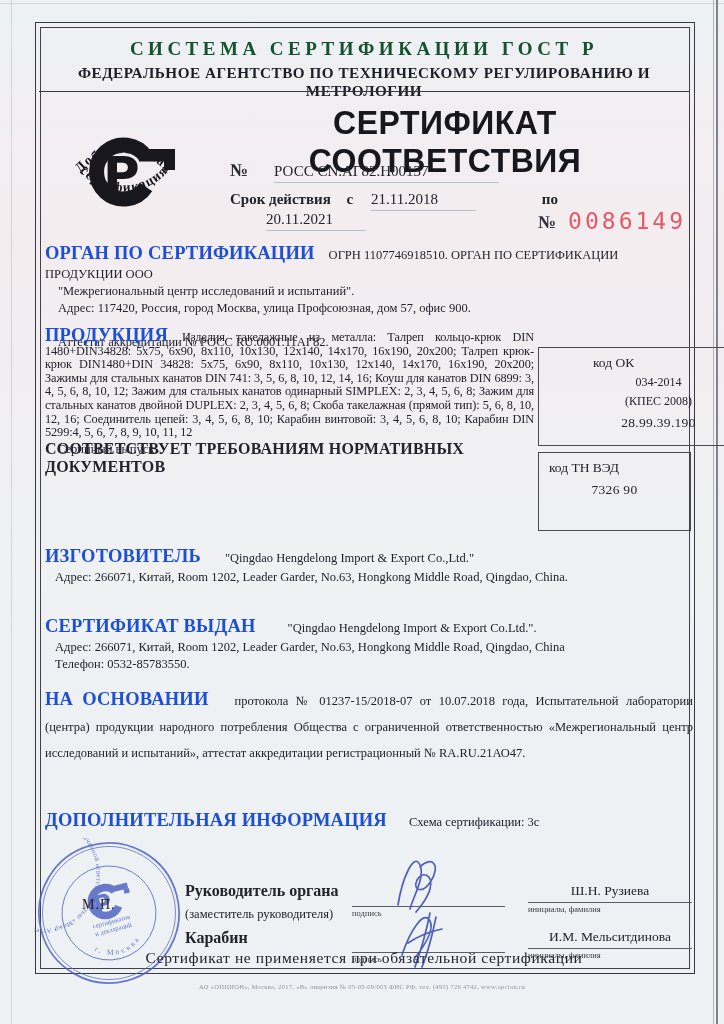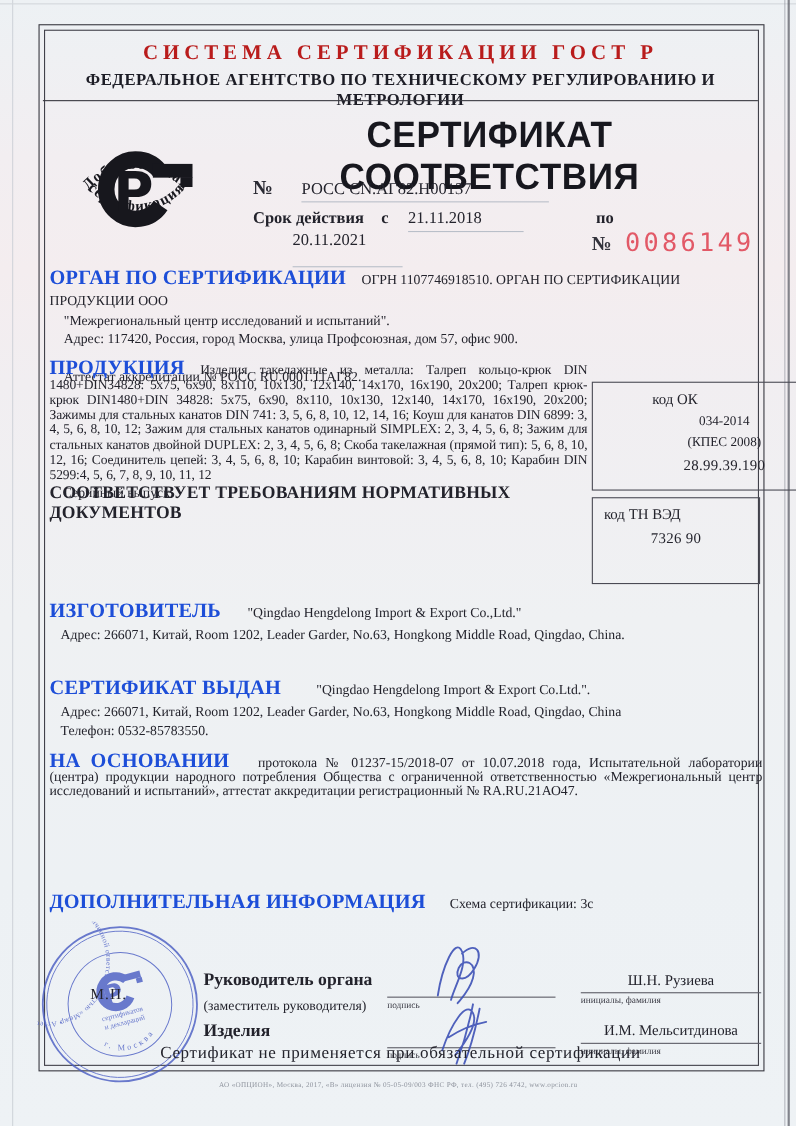--- a/index.html
+++ b/index.html
@@ -12,40 +12,40 @@
   .edge-right1{position:absolute;top:0;right:6px;width:2px;height:100%;background:#5d5f68;opacity:.75;}
   .edge-right2{position:absolute;top:0;right:10px;width:1px;height:100%;background:#8d9099;opacity:.6;}
   .edge-left{position:absolute;top:0;left:11px;width:1px;height:100%;background:#c9ced4;opacity:.8;}
   .edge-top{position:absolute;top:3px;left:0;width:100%;height:1px;background:#d3d7dc;}
 
   .frame{position:absolute;left:35px;top:22px;width:658px;height:950px;border:1.6px solid #383840;z-index:1;}
   .frame-inner{position:absolute;inset:4px;border:1px solid #41414a;}
   .sep1{position:absolute;left:39px;top:91px;width:650px;border-top:1.4px solid #383840;z-index:1;}
 
   .hdr1{position:absolute;left:35px;top:38px;width:658px;text-align:center;
-        font-size:19px;font-weight:bold;letter-spacing:4.5px;color:#b91c1c;}
+        font-size:19px;font-weight:bold;letter-spacing:4.5px;color:#14532d;}
   .hdr2{position:absolute;left:35px;top:64px;width:658px;text-align:center;
         font-size:15.2px;font-weight:bold;letter-spacing:.5px;color:#1d1d26;}
 
   .logo{position:absolute;left:54px;top:100px;width:140px;height:140px;z-index:2;}
 
   .doc-title{position:absolute;left:198px;top:105px;width:494px;text-align:center;
         font-family:"Liberation Sans",sans-serif;font-size:32px;font-weight:800;
         letter-spacing:.5px;color:#17171e;transform:scaleY(1.04);}
 
   .no-row{position:absolute;left:230px;top:160px;z-index:2;}
   .no-sign{font-size:18px;font-weight:bold;color:#2a2a33;}
   .no-value{display:inline-block;font-size:15px;margin-left:22px;min-width:225px;
         border-bottom:1px solid #b9bfc9;padding-bottom:2px;color:#23232c;}
   .term-row{position:absolute;left:230px;top:191px;width:460px;font-size:15px;z-index:2;}
   .term-label{font-weight:bold;}
   .term-c{font-weight:bold;margin-left:12px;}
   .d1{display:inline-block;margin-left:14px;min-width:105px;border-bottom:1px solid #b9bfc9;padding-bottom:2px;}
   .term-po{font-weight:bold;margin-left:62px;}
-  .d2{display:inline-block;margin-left:36px;min-width:100px;border-bottom:1px solid #b9bfc9;padding-bottom:14px;}
+  .d2{display:inline-block;margin-left:36px;min-width:100px;border-bottom:1px solid #b9bfc9;padding-bottom:2px;}
   .blank-no{position:absolute;left:538px;top:208px;z-index:2;white-space:nowrap;}
   .blank-no .sign{font-size:18px;font-weight:bold;color:#33333c;}
   .blank-no .digits{font-family:"DejaVu Sans Mono",monospace;font-size:23px;letter-spacing:3px;
         color:#e25967;margin-left:8px;vertical-align:-1px;}
 
   .sec-h{font-size:18.5px;font-weight:bold;letter-spacing:.2px;color:#1d4ed8;}
   .btxt{font-size:12.5px;line-height:17px;color:#23232c;}
 
   .sec-organ{position:absolute;left:45px;top:243px;width:648px;z-index:2;}
   .organ-intro{font-size:12.5px;margin-left:10px;}
@@ -68,21 +68,21 @@
   .sec-conforms .t{font-size:16px;font-weight:bold;letter-spacing:.2px;}
   .sec-conforms .x{font-size:12.5px;margin:5px 0 0 13px;}
 
   .sec-man{position:absolute;left:45px;top:546px;width:648px;z-index:2;}
   .inline-name{font-size:12.5px;margin-left:20px;}
   .sub-lines{margin-left:10px;margin-top:2px;}
   .sec-issued{position:absolute;left:45px;top:616px;width:648px;z-index:2;}
   .sec-issued .inline-name{margin-left:28px;}
 
   .sec-basis{position:absolute;left:45px;top:686px;width:648px;z-index:2;
-        font-size:12.5px;line-height:13px;text-align:justify;}
+        font-size:12.5px;line-height:26px;text-align:justify;}
   .sec-basis .sec-h{margin-right:26px;}
 
   .sec-add{position:absolute;left:45px;top:810px;width:648px;z-index:2;}
   .sec-add .x{font-size:12.5px;margin-left:18px;}
 
   .stamp{position:absolute;left:34px;top:838px;width:150px;height:150px;z-index:2;opacity:.82;}
   .mp{position:absolute;left:82px;top:897px;font-size:14px;color:#23232c;z-index:3;letter-spacing:1px;}
 
   .sig-label1{position:absolute;left:185px;top:882px;z-index:2;font-size:16px;font-weight:bold;}
   .sig-sub{position:absolute;left:185px;top:907px;z-index:2;font-size:12.5px;}
@@ -243,21 +243,21 @@
     <text x="75" y="94" text-anchor="middle" font-size="6.6" fill="#4c5fc4" stroke="none">и деклараций</text>
     <text font-size="7.5" letter-spacing="2.5" fill="#4c5fc4" stroke="none">
       <textPath href="#cityArc" startOffset="50%" text-anchor="middle">г. Москва</textPath>
     </text>
   </g>
 </svg>
 <div class="mp">М.П.</div>
 
 <div class="sig-label1">Руководитель органа</div>
 <div class="sig-sub">(заместитель руководителя)</div>
-<div class="sig-label2">Изделия</div>
+<div class="sig-label2">Карабин</div>
 
 <div class="sline s1"></div>
 <div class="sline s2"></div>
 <div class="sline n1"></div>
 <div class="sline n2"></div>
 
 <div class="cap cap-s1">подпись</div>
 <div class="cap cap-s2">подпись</div>
 <div class="cap cap-n1">инициалы, фамилия</div>
 <div class="cap cap-n2">инициалы, фамилия</div>

